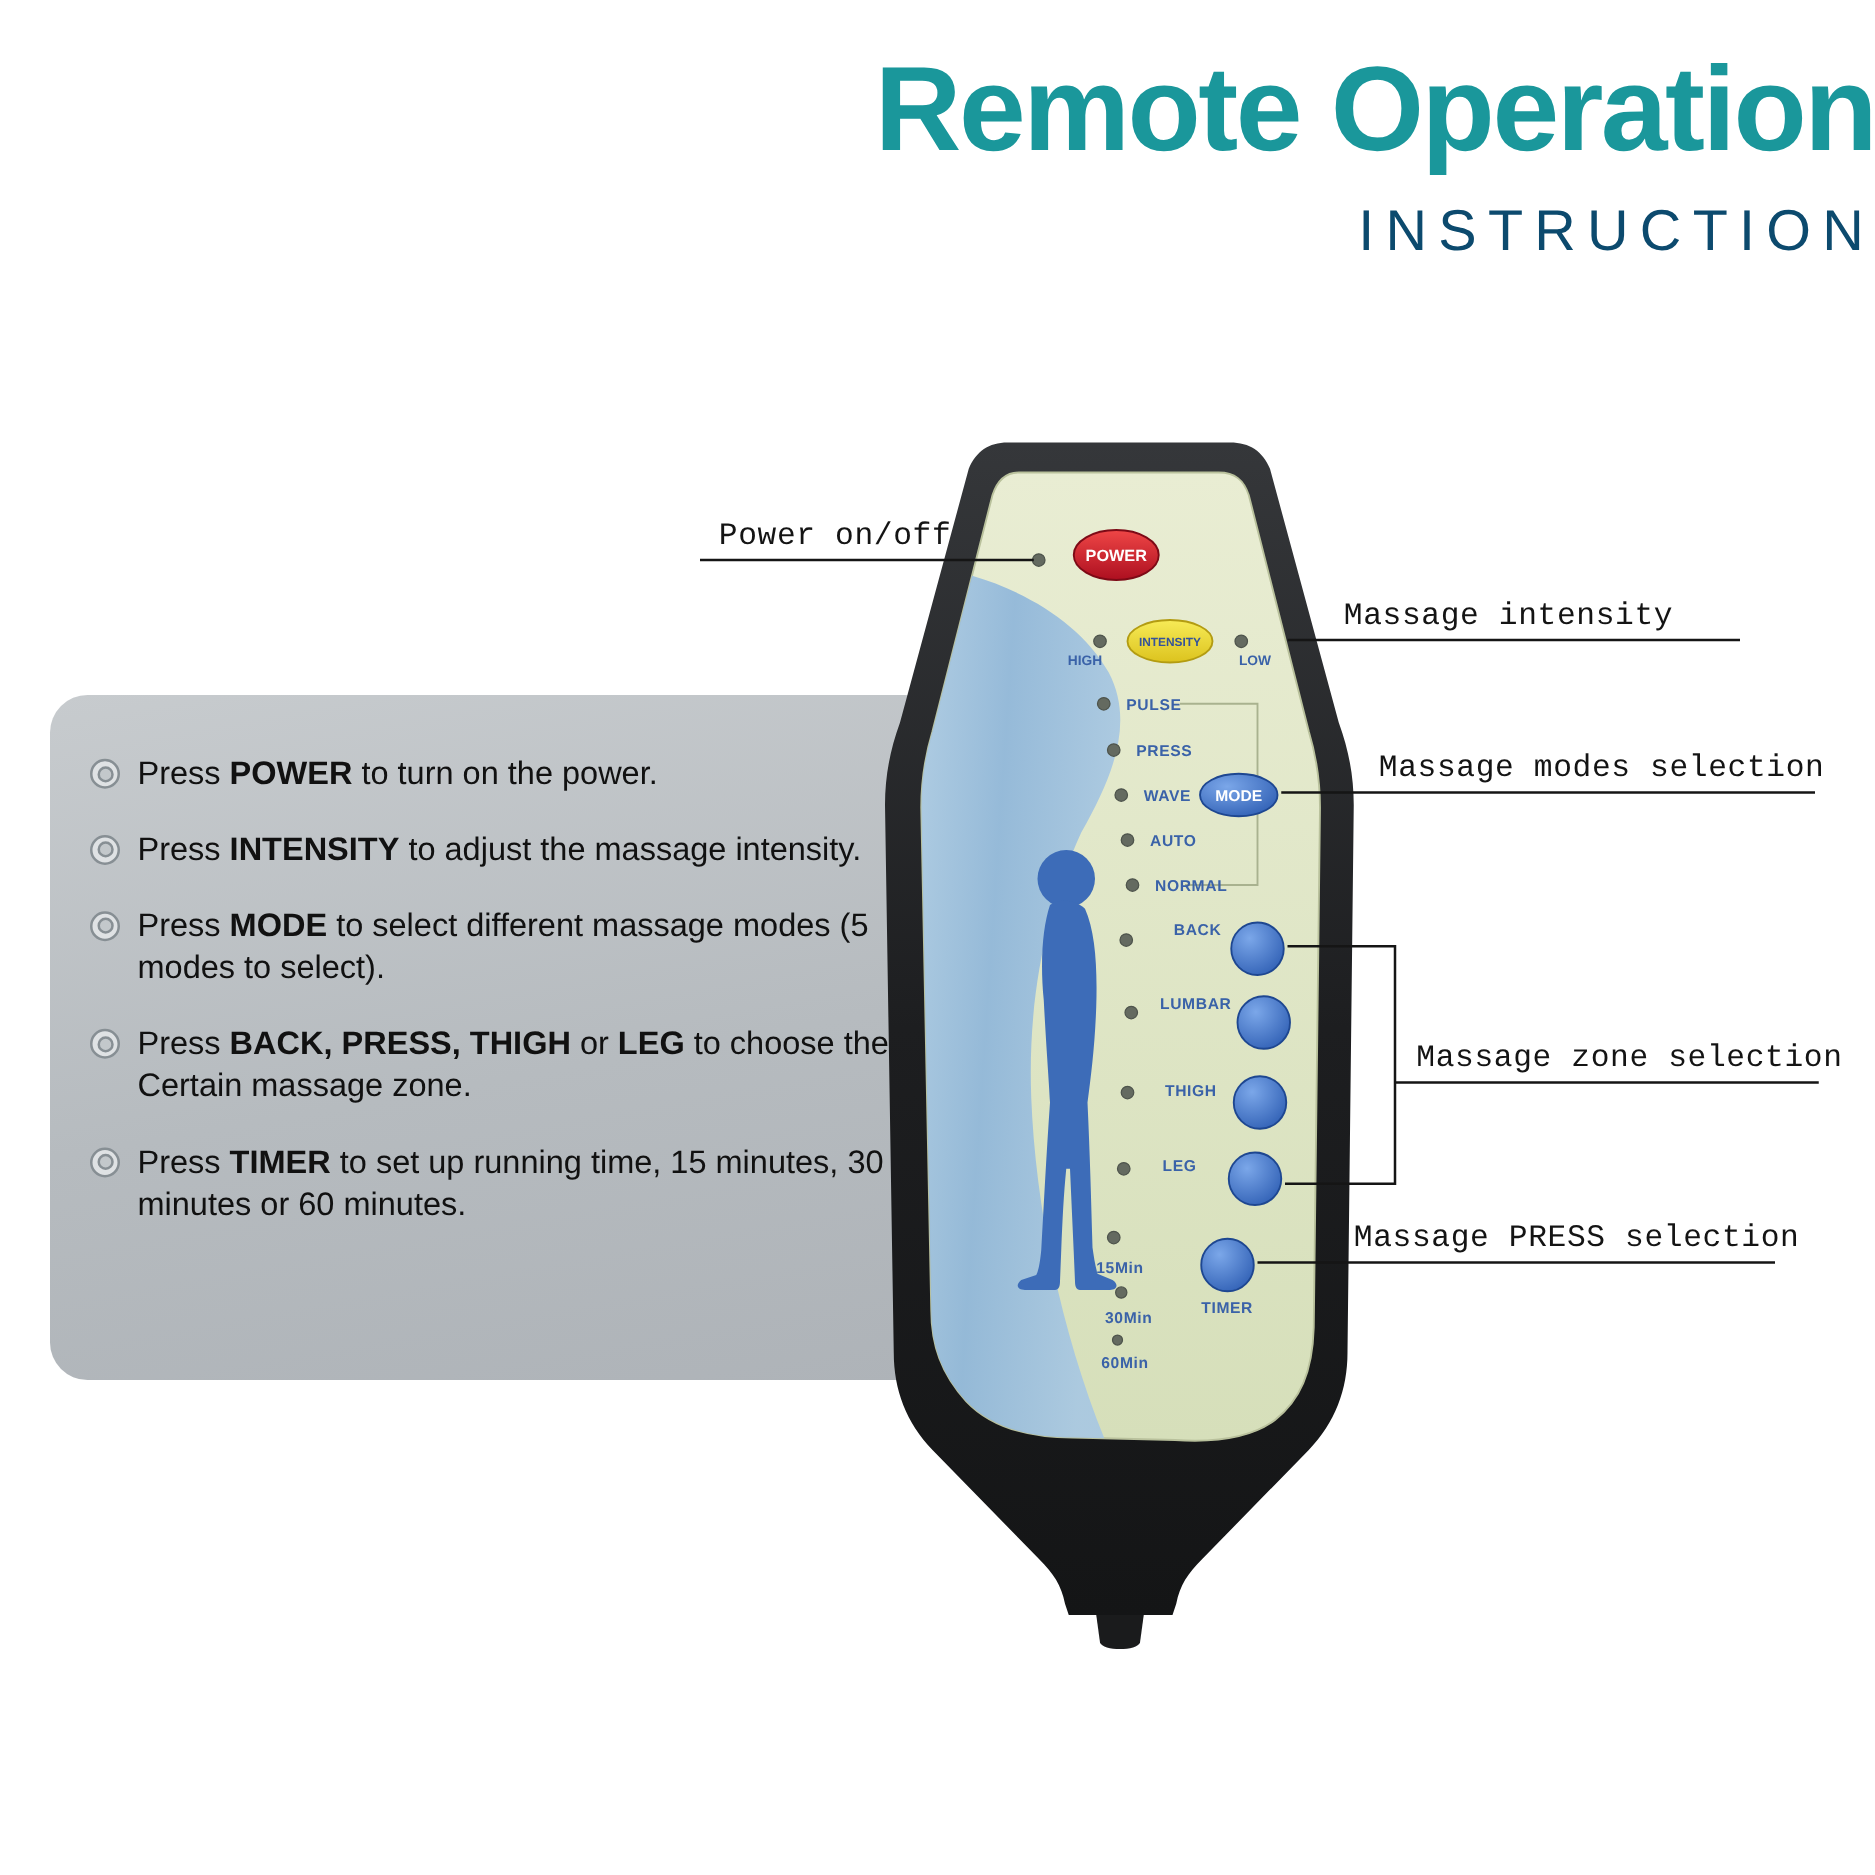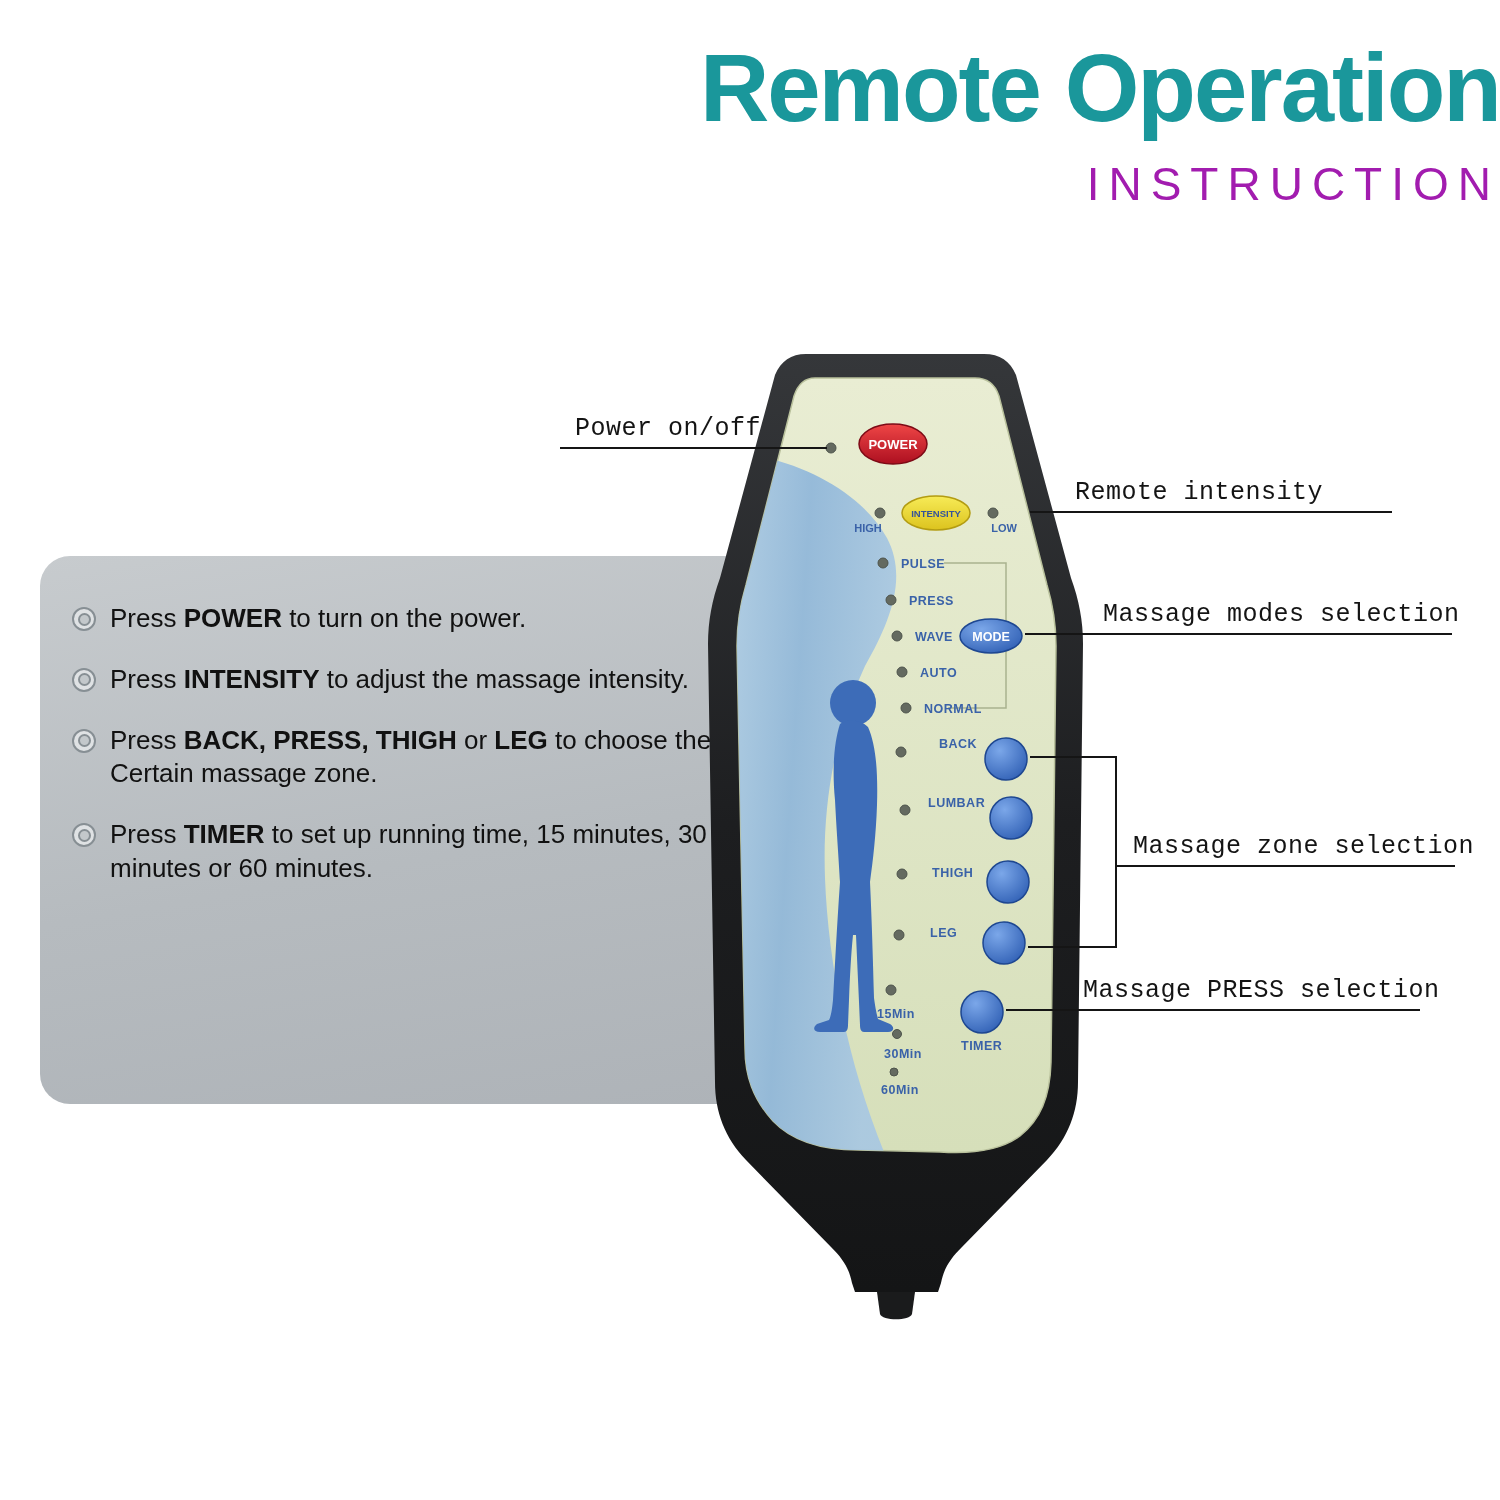--- a/index.html
+++ b/index.html
@@ -2,21 +2,21 @@
 <html style="--color-title: #1a979b; --color-power-button: #cf1b2b; --color-intensity-button: #ecd92e; --color-blue-button: #3a6fc4; --color-silhouette: #3d6cb8; --color-face-panel: #dfe5c4; --color-remote-body: #1f2021; --color-panel-gray: #bcc1c5; --color-label-blue: #3a62a8;"><head>
 <meta charset="utf-8">
 <style>
   html,body{margin:0;padding:0;}
   body{width:1500px;height:1500px;background:#fff;font-family:"Liberation Sans",sans-serif;}
   .canvas{position:relative;width:1500px;height:1500px;background:#ffffff;overflow:hidden;}
 
   
   .header{position:absolute;top:38px;left:0;width:100%;text-align:right;}
   .title{font-size:96px;font-weight:bold;letter-spacing:-2px;color:var(--color-title,#1a979b);line-height:1.05;margin:0;}
-  .subtitle{margin-top:18px;font-size:46px;font-weight:400;letter-spacing:9px;color:#a21caf;}
+  .subtitle{margin-top:18px;font-size:46px;font-weight:400;letter-spacing:9px;color:#0c4a6e;}
 
   
   .panel{position:absolute;left:40px;top:556px;width:714px;height:548px;border-radius:30px;
          background:linear-gradient(170deg,#c7cbce 0%,#b6bbbf 55%,#aeb3b8 100%);
          box-sizing:border-box;padding:46px 38px 30px 32px;}
   .item{display:flex;align-items:flex-start;gap:14px;margin-bottom:27px;}
   .bullet{flex:0 0 auto;width:20px;height:20px;margin-top:5px;border:2px solid #878f94;border-radius:50%;
           display:flex;align-items:center;justify-content:center;background:#dfe2e4;}
   .bullet-inner{width:9px;height:9px;border:2px solid #878f94;border-radius:50%;background:#c3c8cb;}
   .itext{margin:0;font-size:26px;line-height:1.3;color:#111;}
@@ -50,20 +50,26 @@
       <span class="bullet">
           <span class="bullet-inner"></span>
         </span>
       <p class="itext"><span>Press </span><b>POWER</b><span> to turn on the power.</span></p>
     </div>
     <div class="item">
       <span class="bullet">
           <span class="bullet-inner"></span>
         </span>
       <p class="itext"><span>Press </span><b>INTENSITY</b><span> to adjust the massage intensity.</span></p>
+    </div>
+    <div class="item">
+      <span class="bullet">
+          <span class="bullet-inner"></span>
+        </span>
+      <p class="itext"><span>Press </span><b>MODE</b><span> to select different massage modes (5 modes to select).</span></p>
     </div>
     <div class="item">
       <span class="bullet">
           <span class="bullet-inner"></span>
         </span>
       <p class="itext"><span>Press </span><b>BACK, PRESS, THIGH</b><span> or </span><b>LEG</b><span> to choose the  Certain massage zone.</span></p>
     </div>
     <div class="item">
       <span class="bullet">
           <span class="bullet-inner"></span>
@@ -186,18 +192,18 @@
     <text class="lbl" x="961" y="1050">TIMER</text>
 
     <line class="callout-line" x1="560" y1="448" x2="827" y2="448"></line>
     <line class="callout-line" x1="1030" y1="512" x2="1392" y2="512"></line>
     <line class="callout-line" x1="1025" y1="634" x2="1452" y2="634"></line>
     <path class="callout-line" d="M 1030 757 L 1116 757 L 1116 947 L 1028 947 M 1116 866 L 1455 866"></path>
     <line class="callout-line" x1="1006" y1="1010" x2="1420" y2="1010"></line>
   </svg>
 
   <div class="callout" style="left:575px;top:414px;">Power on/off</div>
-  <div class="callout" style="left:1075px;top:478px;">Remote intensity</div>
+  <div class="callout" style="left:1075px;top:478px;">Massage intensity</div>
   <div class="callout" style="left:1133px;top:832px;">Massage zone selection</div>
   <div class="callout" style="left:1103px;top:600px;">Massage modes selection</div>
   <div class="callout" style="left:1083px;top:976px;">Massage PRESS selection</div>
 
 </div>
 
 </body></html>

